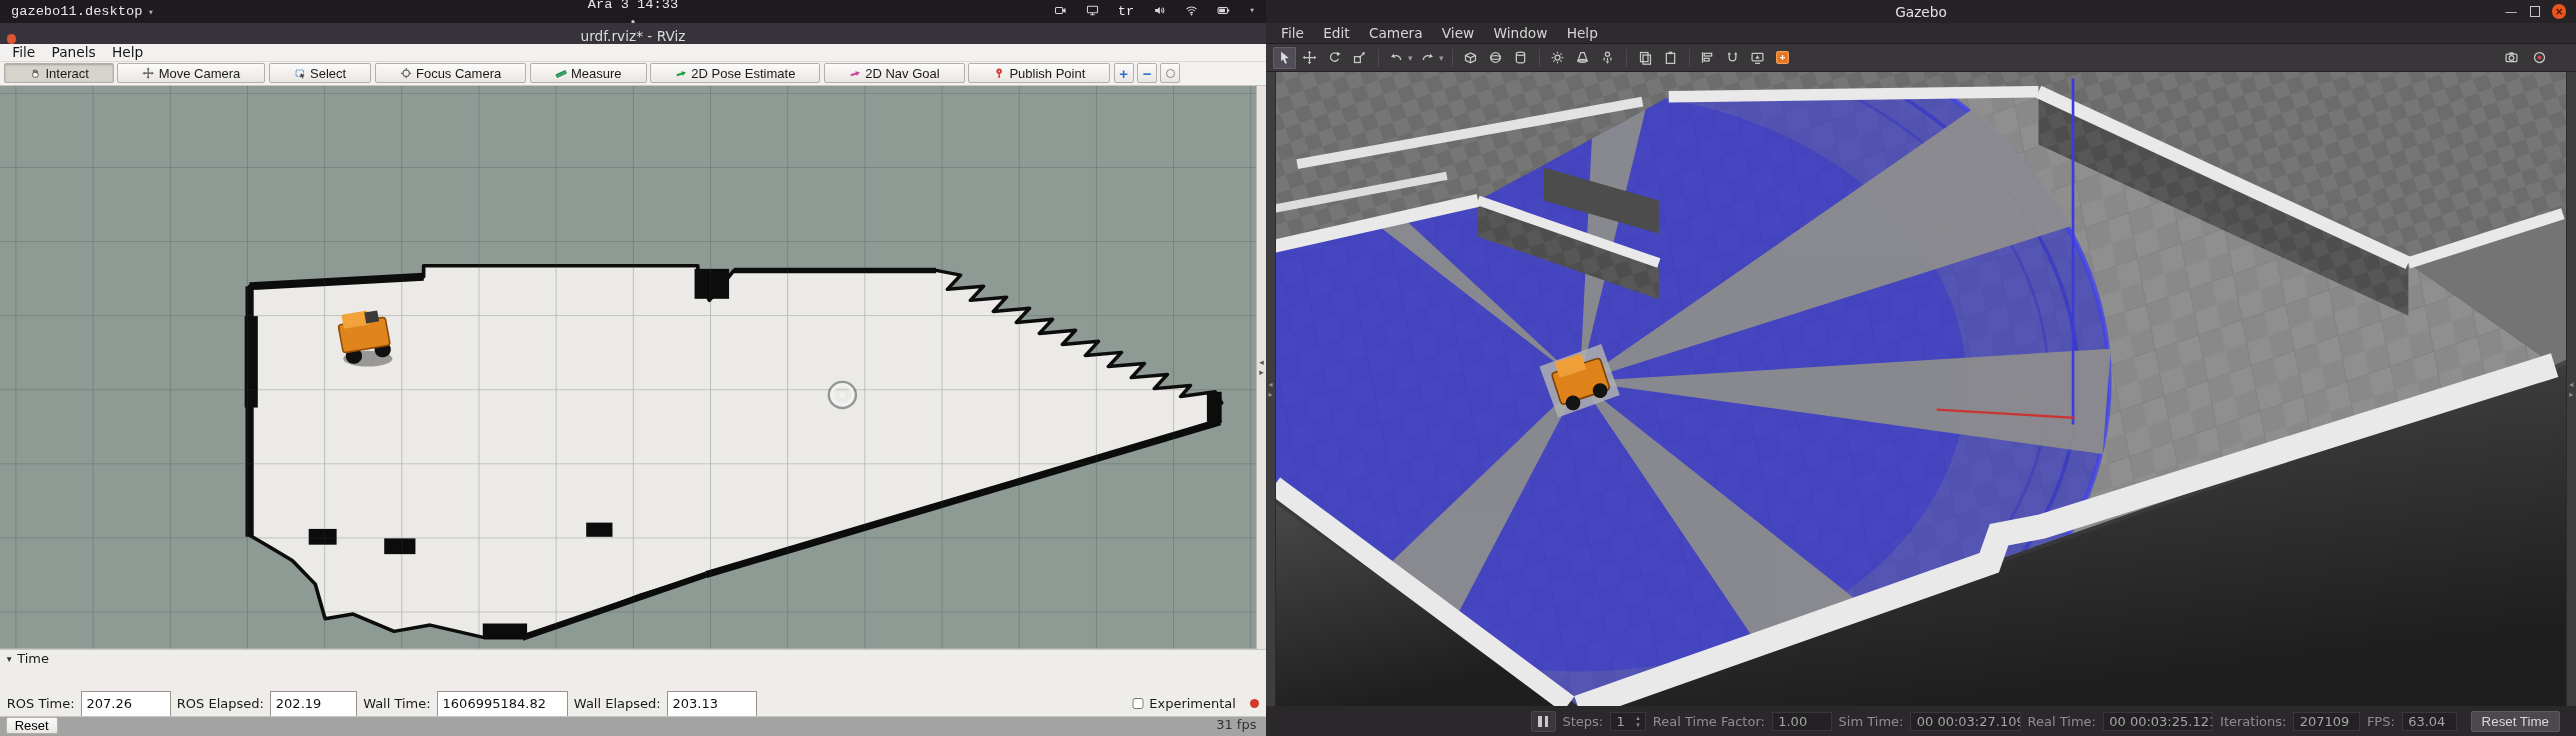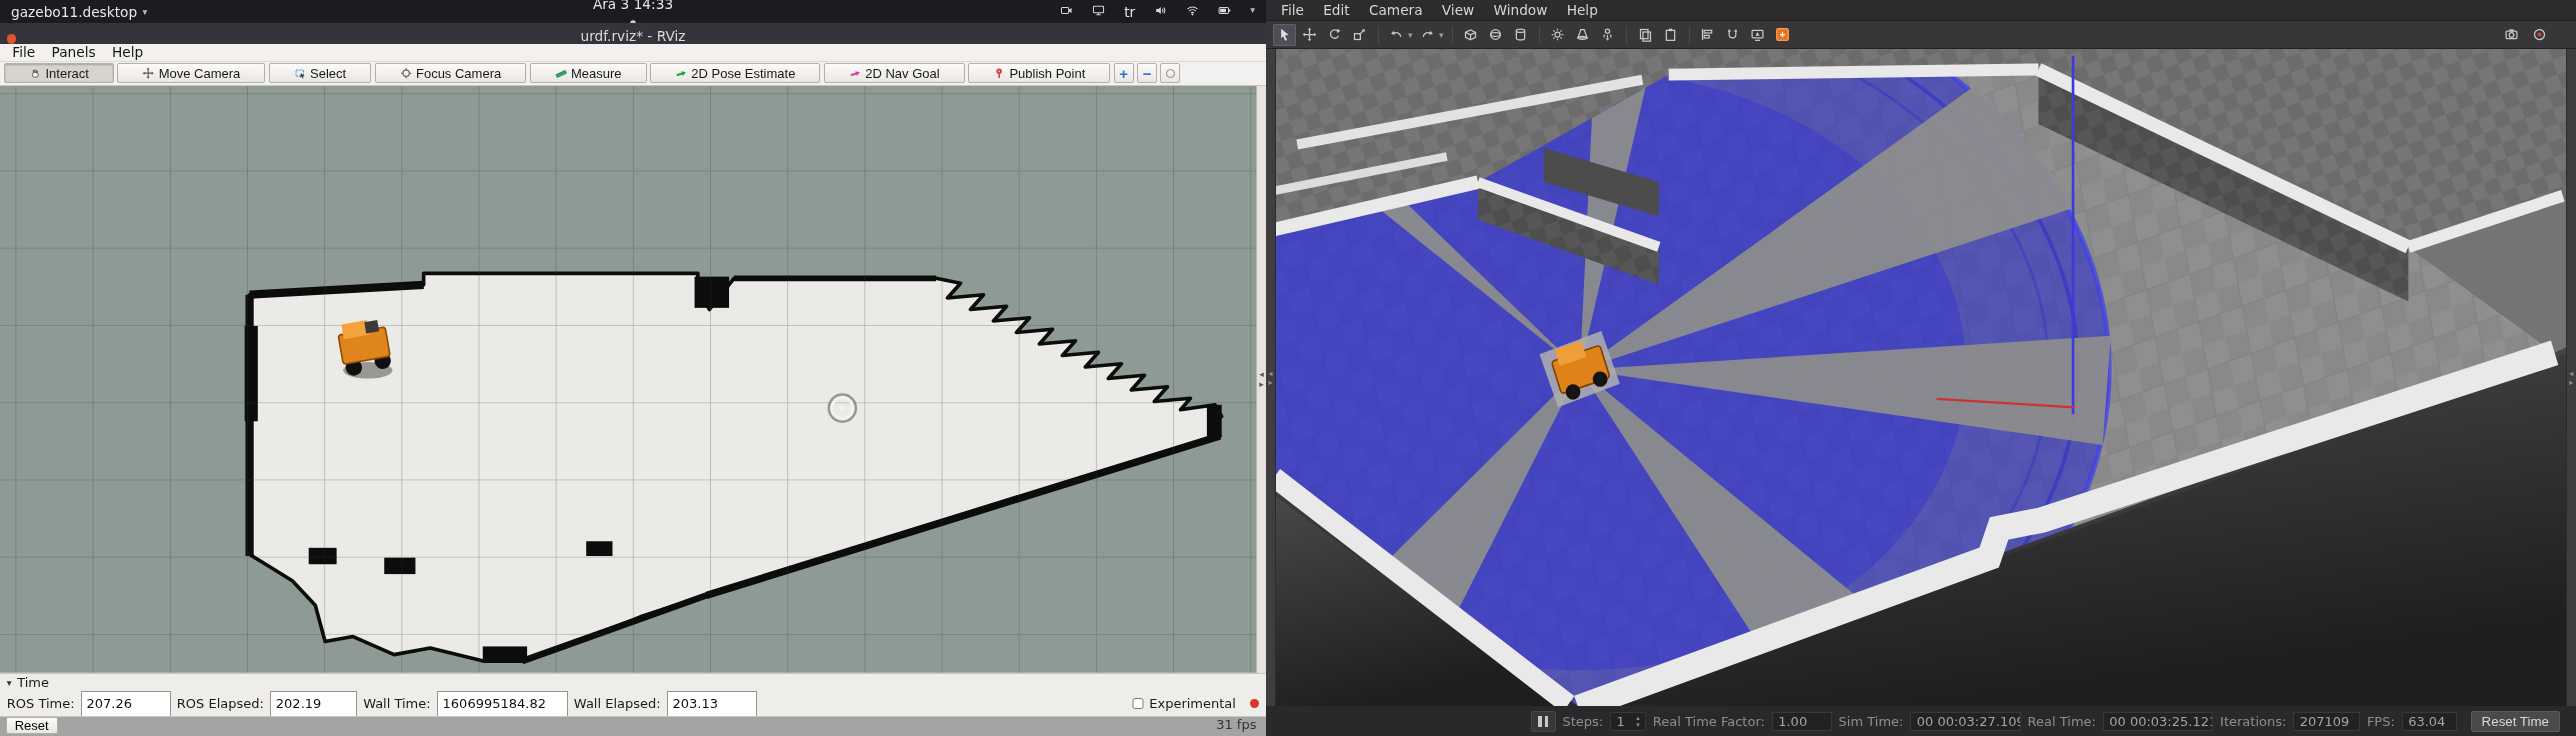--- a/index.html
+++ b/index.html
@@ -2,21 +2,21 @@
 <html style="font-size:11px"><head>
 <meta charset="utf-8">
 <style>
   *{margin:0;padding:0;box-sizing:border-box;}
   html,body{width:2576px;height:737px;}
   body{font-family:"DejaVu Sans","Liberation Sans",sans-serif;background:#111;overflow:hidden;}
   .screen{display:flex;width:2576px;height:737px;}
 
   
   .left-monitor{width:1266px;height:737px;display:flex;flex-direction:column;background:#efeceb;}
-  .topbar{height:23px;background:#1d1a20;color:#e9e7ea;display:flex;align-items:center;padding:0 11px;font-size:13.7px;position:relative;flex:none;}
+  .topbar{height:23px;background:#1d1a20;color:#e9e7ea;display:flex;align-items:center;padding:0 11px;font-size:13.7px;position:relative;flex:none;font-family:Liberation Mono, monospace;}
   .topbar-left{display:flex;align-items:center;gap:5.5px;z-index:2;}
   .topbar-center{position:absolute;left:0;right:0;top:0;bottom:0;display:flex;justify-content:center;align-items:center;gap:6.8px;flex-direction:column;}
   .topbar-right{margin-left:auto;display:flex;align-items:flex-start;gap:19px;z-index:2;}
   .tray-ico{display:flex;align-items:center;}
   .tray-ico svg{stroke:#d8d6da;fill:none;stroke-width:1.4;}
   .clock-dot{font-size:7.5px;color:#c9c7cb;}
   .caret{font-size:9.6px;color:#b9b7bb;}
 
   .rviz{flex:1;display:flex;flex-direction:column;min-height:0;}
   .rviz-titlebar{height:20.5px;background:#37333a;color:#dcdcdc;display:flex;align-items:flex-end;justify-content:center;font-size:13.7px;position:relative;flex:none;}
@@ -27,21 +27,21 @@
   .tool{display:inline-flex;align-items:center;gap:4.1px;height:20px;padding:0 24px;font-size:13px;color:#1a1a1a;background:linear-gradient(#fcfbfa,#e9e6e2);border:0.7px solid #b3afa9;border-radius:2px;white-space:nowrap;}
   .tool.active{background:#d7d3cd;box-shadow:inset 0 0.7px 2px rgba(0,0,0,.28);}
   .tool svg{flex:none;}
   .tool-sq{width:20px;justify-content:center;padding:0;font-weight:bold;color:#2f6fd0;font-size:15px;}
   .tool-circle{width:9.6px;height:9.6px;border:1.4px solid #8d8983;border-radius:50%;}
   .rviz-view{flex:1;position:relative;min-height:0;border-top:0.7px solid #c9c5c0;}
   .rviz-view svg.scene{display:block;width:100%;height:100%;}
   .rviz-splitter{position:absolute;top:0;right:0;bottom:0;width:10.2px;background:#e6e3df;border-left:0.7px solid #bab6b1;display:flex;flex-direction:column;align-items:center;justify-content:center;gap:1.4px;color:#5a564f;font-size:9px;line-height:9px;}
   .time-header{height:18.4px;background:#efedea;border-top:0.7px solid #c9c5c0;display:flex;align-items:center;gap:5.5px;padding:0 6.8px;font-size:13px;color:#1a1a1a;flex:none;}
   .collapse-glyph{font-size:9.6px;color:#333;}
-  .time-row{height:25px;background:#efedea;display:flex;align-items:center;gap:6.1px;padding:0 6.8px;font-size:13px;color:#1a1a1a;flex:none;}
+  .time-row{height:25px;background:#efedea;display:flex;align-items:center;gap:6.1px;padding:0 6.8px;font-size:13px;color:#1a1a1a;flex:none;margin-top:24px;}
   .tp-input{height:26px;background:#fff;border:0.7px solid #98948d;display:flex;align-items:center;padding:0 4.8px;font-size:13px;color:#111;}
   .w1{width:90px}.w2{width:87px}.w3{width:131px}.w4{width:90px}
   .exp-wrap{margin-left:auto;display:flex;align-items:center;gap:5.5px;}
   .exp-wrap input{width:11.6px;height:11.6px;}
   .time-close{width:9px;height:9px;border-radius:50%;background:#d43a2a;margin-left:8.2px;flex:none;}
   .rviz-status{height:21px;background:#a3a3a3;border-top:0.7px solid #c9c5c0;display:flex;align-items:flex-start;gap:9.6px;padding:0 5.5px;font-size:13px;color:#222;flex:none;white-space:nowrap;}
   .reset-btn{height:17px;padding:0 8.2px;font-size:13px;background:linear-gradient(#fcfbfa,#e9e6e2);border:0.7px solid #b3afa9;border-radius:2px;display:flex;align-items:center;}
   .hint b{font-weight:bold;}
   .fps{margin-left:auto;padding-right:4.1px;color:#333;}
 
@@ -289,20 +289,28 @@
 
       <div class="rviz-status">
         <button class="reset-btn">Reset</button>
         <span class="fps">31 fps</span>
       </div>
     </div>
   </div>
 
   <div class="right-monitor">
 
+    <div class="gz-titlebar">
+      <span>Gazebo</span>
+      <span class="gz-controls">
+        <span class="gz-min">—</span>
+        <span class="gz-max"></span>
+        <span class="gz-close">×</span>
+      </span>
+    </div>
 
     <div class="gz-menubar">
       <span class="menu-item">File</span>
       <span class="menu-item">Edit</span>
       <span class="menu-item">Camera</span>
       <span class="menu-item">View</span>
       <span class="menu-item">Window</span>
       <span class="menu-item">Help</span>
     </div>
 

